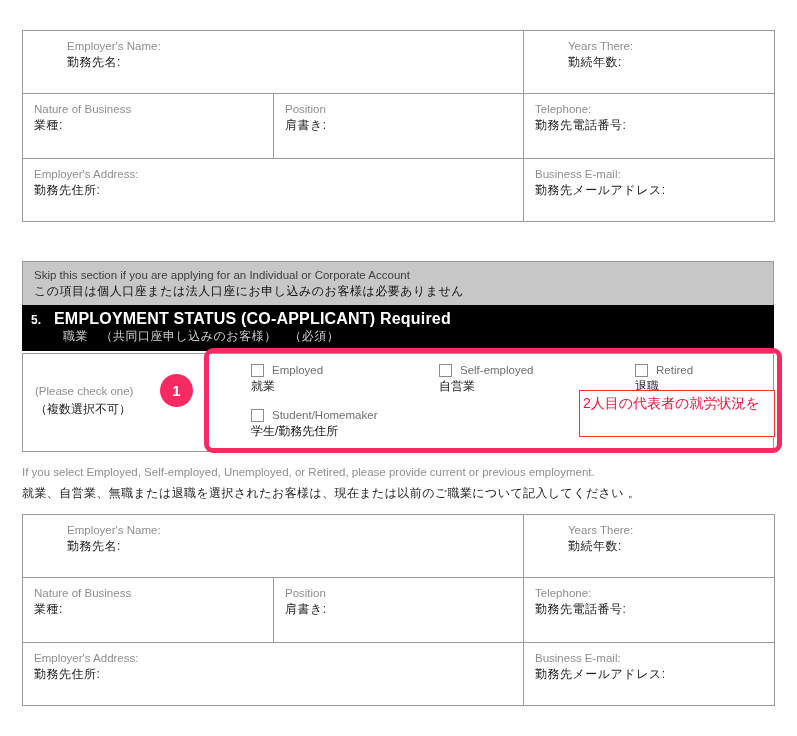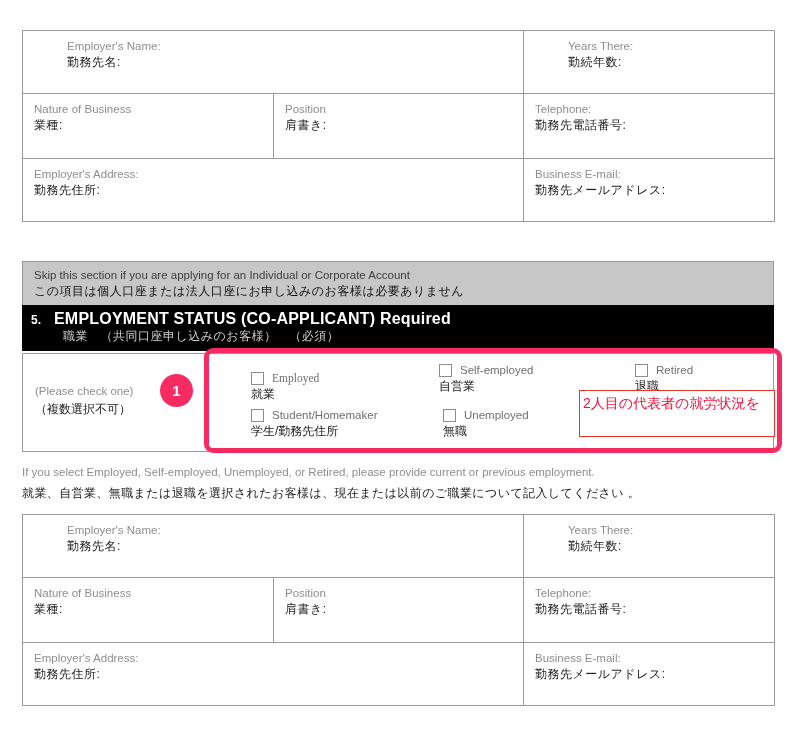--- a/index.html
+++ b/index.html
@@ -280,45 +280,40 @@
   <div class="sec-sub">職業　（共同口座申し込みのお客様）　（必須）</div>
 </div>
 
 <div class="status-box">
 
   <div class="check-one">
     <span>(Please check one)</span>
     <span class="jp2">（複数選択不可）</span>
   </div>
 
-  <div class="opt" style="left:228px; top:17px;font-family:Liberation Serif, serif;">
+  <div class="opt" style="left:228px; top:9px;">
     <span class="cb"></span>
     <span class="lbl-en">Employed</span>
     <span class="lbl-jp">就業</span>
   </div>
   <div class="opt" style="left:416px; top:9px;">
     <span class="cb"></span>
     <span class="lbl-en">Self-employed</span>
     <span class="lbl-jp">自営業</span>
   </div>
   <div class="opt" style="left:612px; top:9px;">
     <span class="cb"></span>
     <span class="lbl-en">Retired</span>
     <span class="lbl-jp">退職</span>
   </div>
 
   <div class="opt" style="left:228px; top:54px;">
     <span class="cb"></span>
     <span class="lbl-en">Student/Homemaker</span>
     <span class="lbl-jp">学生/勤務先住所</span>
-  </div>
-  <div class="opt" style="left:420px; top:54px;">
-    <span class="cb"></span>
-    <span class="lbl-en">Unemployed</span>
-    <span class="lbl-jp">無職</span>
   </div>
 </div>
 
 <div class="pink-highlight"></div>
 
 <div class="badge">
   <span>1</span>
 </div>
 
 <div class="annotation">

